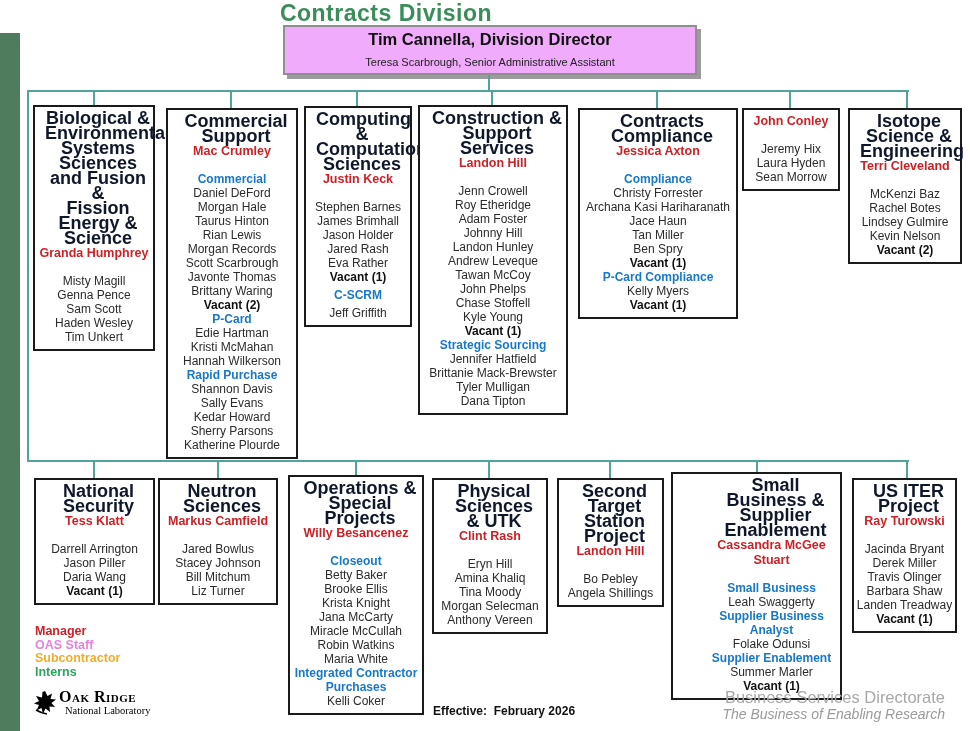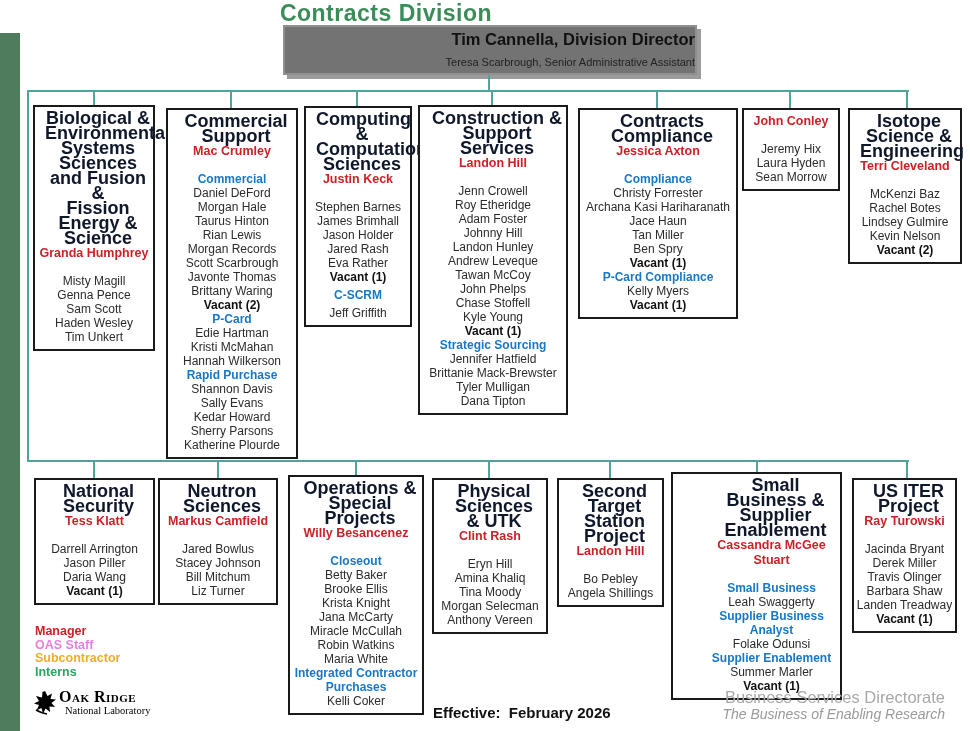--- a/index.html
+++ b/index.html
@@ -6,23 +6,23 @@
   #stage{
     position:relative;width:970px;height:731px;background:#fff;overflow:hidden;
     font-family:"Liberation Sans",sans-serif;border-bottom:1px solid #b9b9b9;
   }
   .green-bar{position:absolute;left:0;top:33px;width:20px;height:698px;background:#4e7c5c;}
   .page-title{
     position:absolute;top:0;left:0;width:772px;text-align:center;
     font-size:23px;font-weight:bold;color:#3a8d58;letter-spacing:.5px;
   }
   .header-box{
-    position:absolute;left:283px;top:25px;width:414px;height:50px;background:#737373;
+    position:absolute;left:283px;top:25px;width:414px;height:50px;background:#f0abfc;
     border:2px solid #8f8f8f;box-shadow:4px 4px 0 rgba(130,130,130,.8);
-    text-align:right;box-sizing:border-box;
+    text-align:center;box-sizing:border-box;
   }
   .header-director{font-size:16.5px;font-weight:bold;color:#111;margin-top:3px;}
   .header-assistant{font-size:11px;color:#222;margin-top:7px;}
   .cline{position:absolute;background:#52a399;}
   .dept{
     position:absolute;background:#fff;border:2px solid #1a1a1a;
     box-sizing:border-box;text-align:center;padding:4px 2px 5px 2px;
   }
   .dept-title{font-size:18px;font-weight:bold;line-height:15px;color:#0f172a;white-space:pre-line;margin-left:8px;}
   .dept-manager{font-size:12.5px;font-weight:bold;line-height:15px;color:#cc2127;margin-bottom:13px;}
@@ -30,21 +30,21 @@
   .entry.section{color:#1878c8;font-weight:bold;}
   .entry.vacant{color:#111;font-weight:bold;}
   .entry.gap{height:4px;}
   .legend{position:absolute;left:35px;top:625px;text-align:left;}
   .legend-item{font-size:12.5px;font-weight:bold;line-height:13.5px;}
   .logo{position:absolute;left:33px;top:689px;display:flex;align-items:center;}
   .logo svg{display:block;}
   .logo-text{margin-left:2px;font-family:"Liberation Serif",serif;color:#000;}
   .logo-main{font-size:16px;font-weight:bold;font-variant:small-caps;letter-spacing:.5px;line-height:16px;}
   .logo-sub{font-size:10.5px;line-height:11px;margin-left:6px;}
-  .effective{position:absolute;left:433px;top:704px;font-size:15px;font-weight:bold;color:#111;white-space:pre;}
+  .effective{position:absolute;left:433px;top:704px;font-size:12px;font-weight:bold;color:#111;white-space:pre;}
   .directorate{position:absolute;right:25px;top:689px;text-align:right;}
   .directorate-main{font-size:16.5px;color:#a8a8a8;line-height:17px;}
   .directorate-sub{font-size:14px;font-style:italic;color:#9a9a9a;line-height:12px;margin-top:2px;}
 </style>
 </head>
 <body>
 
 <div id="stage">
   <div class="green-bar"></div>
 

